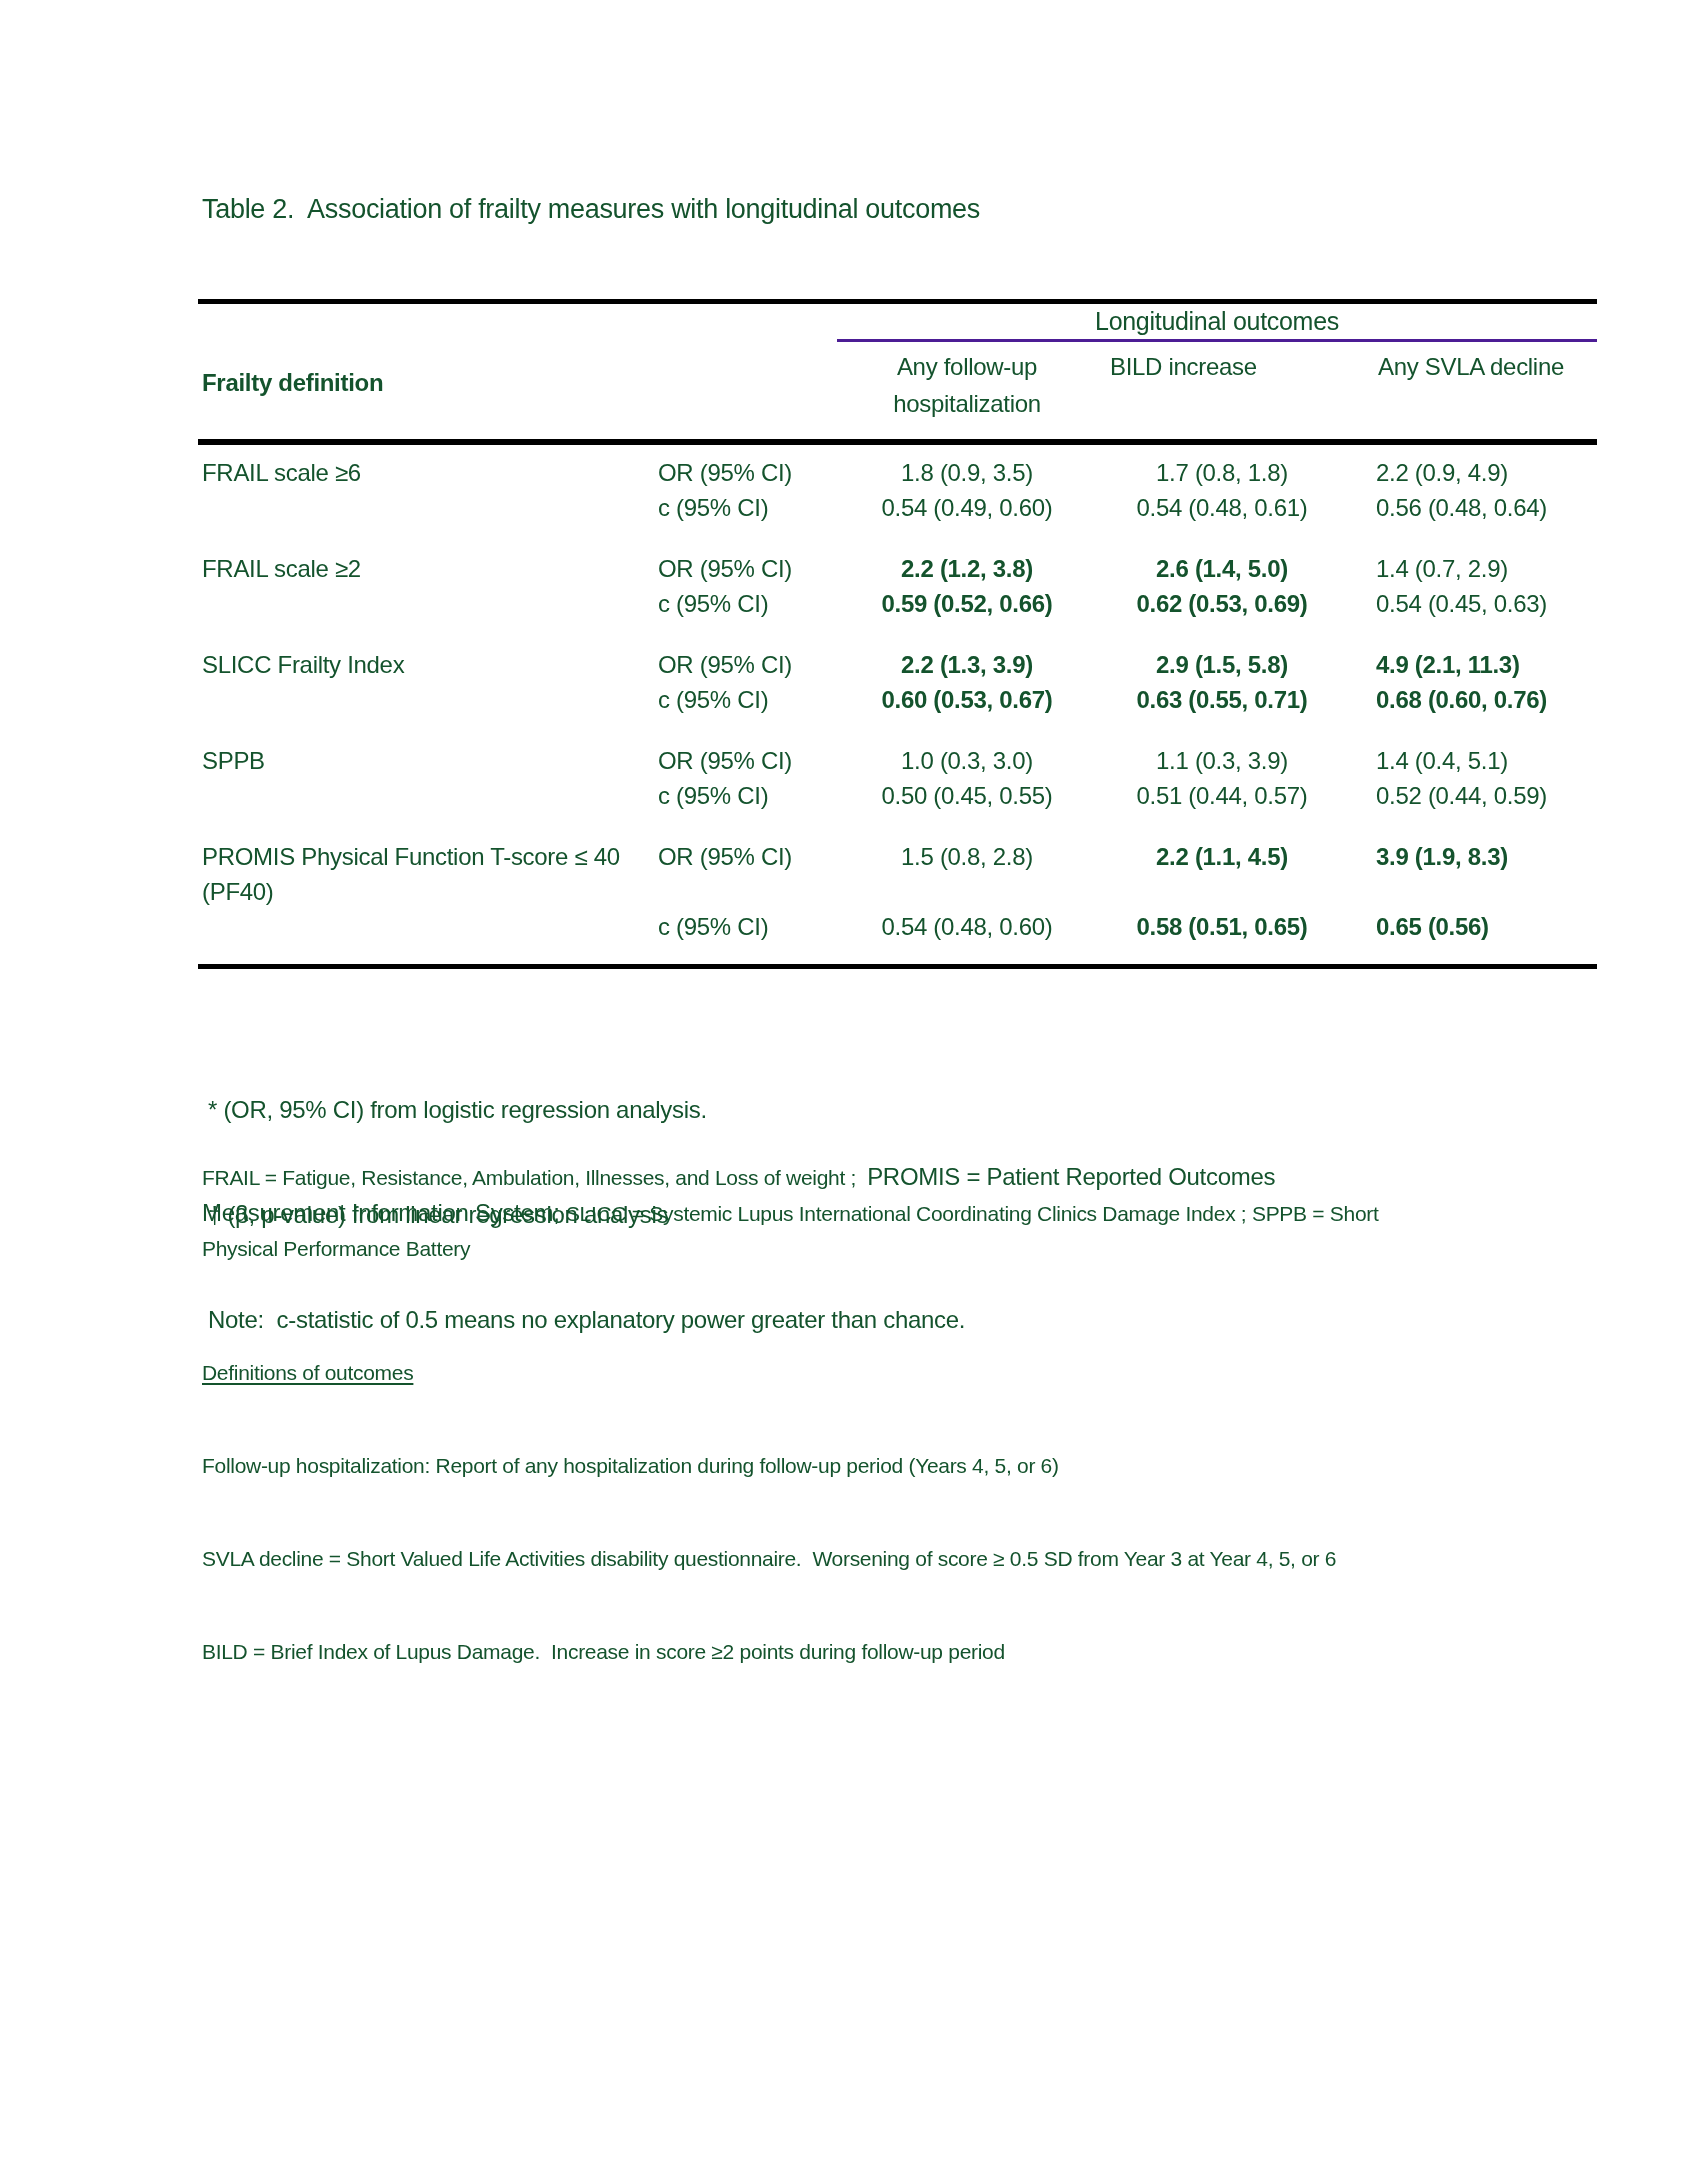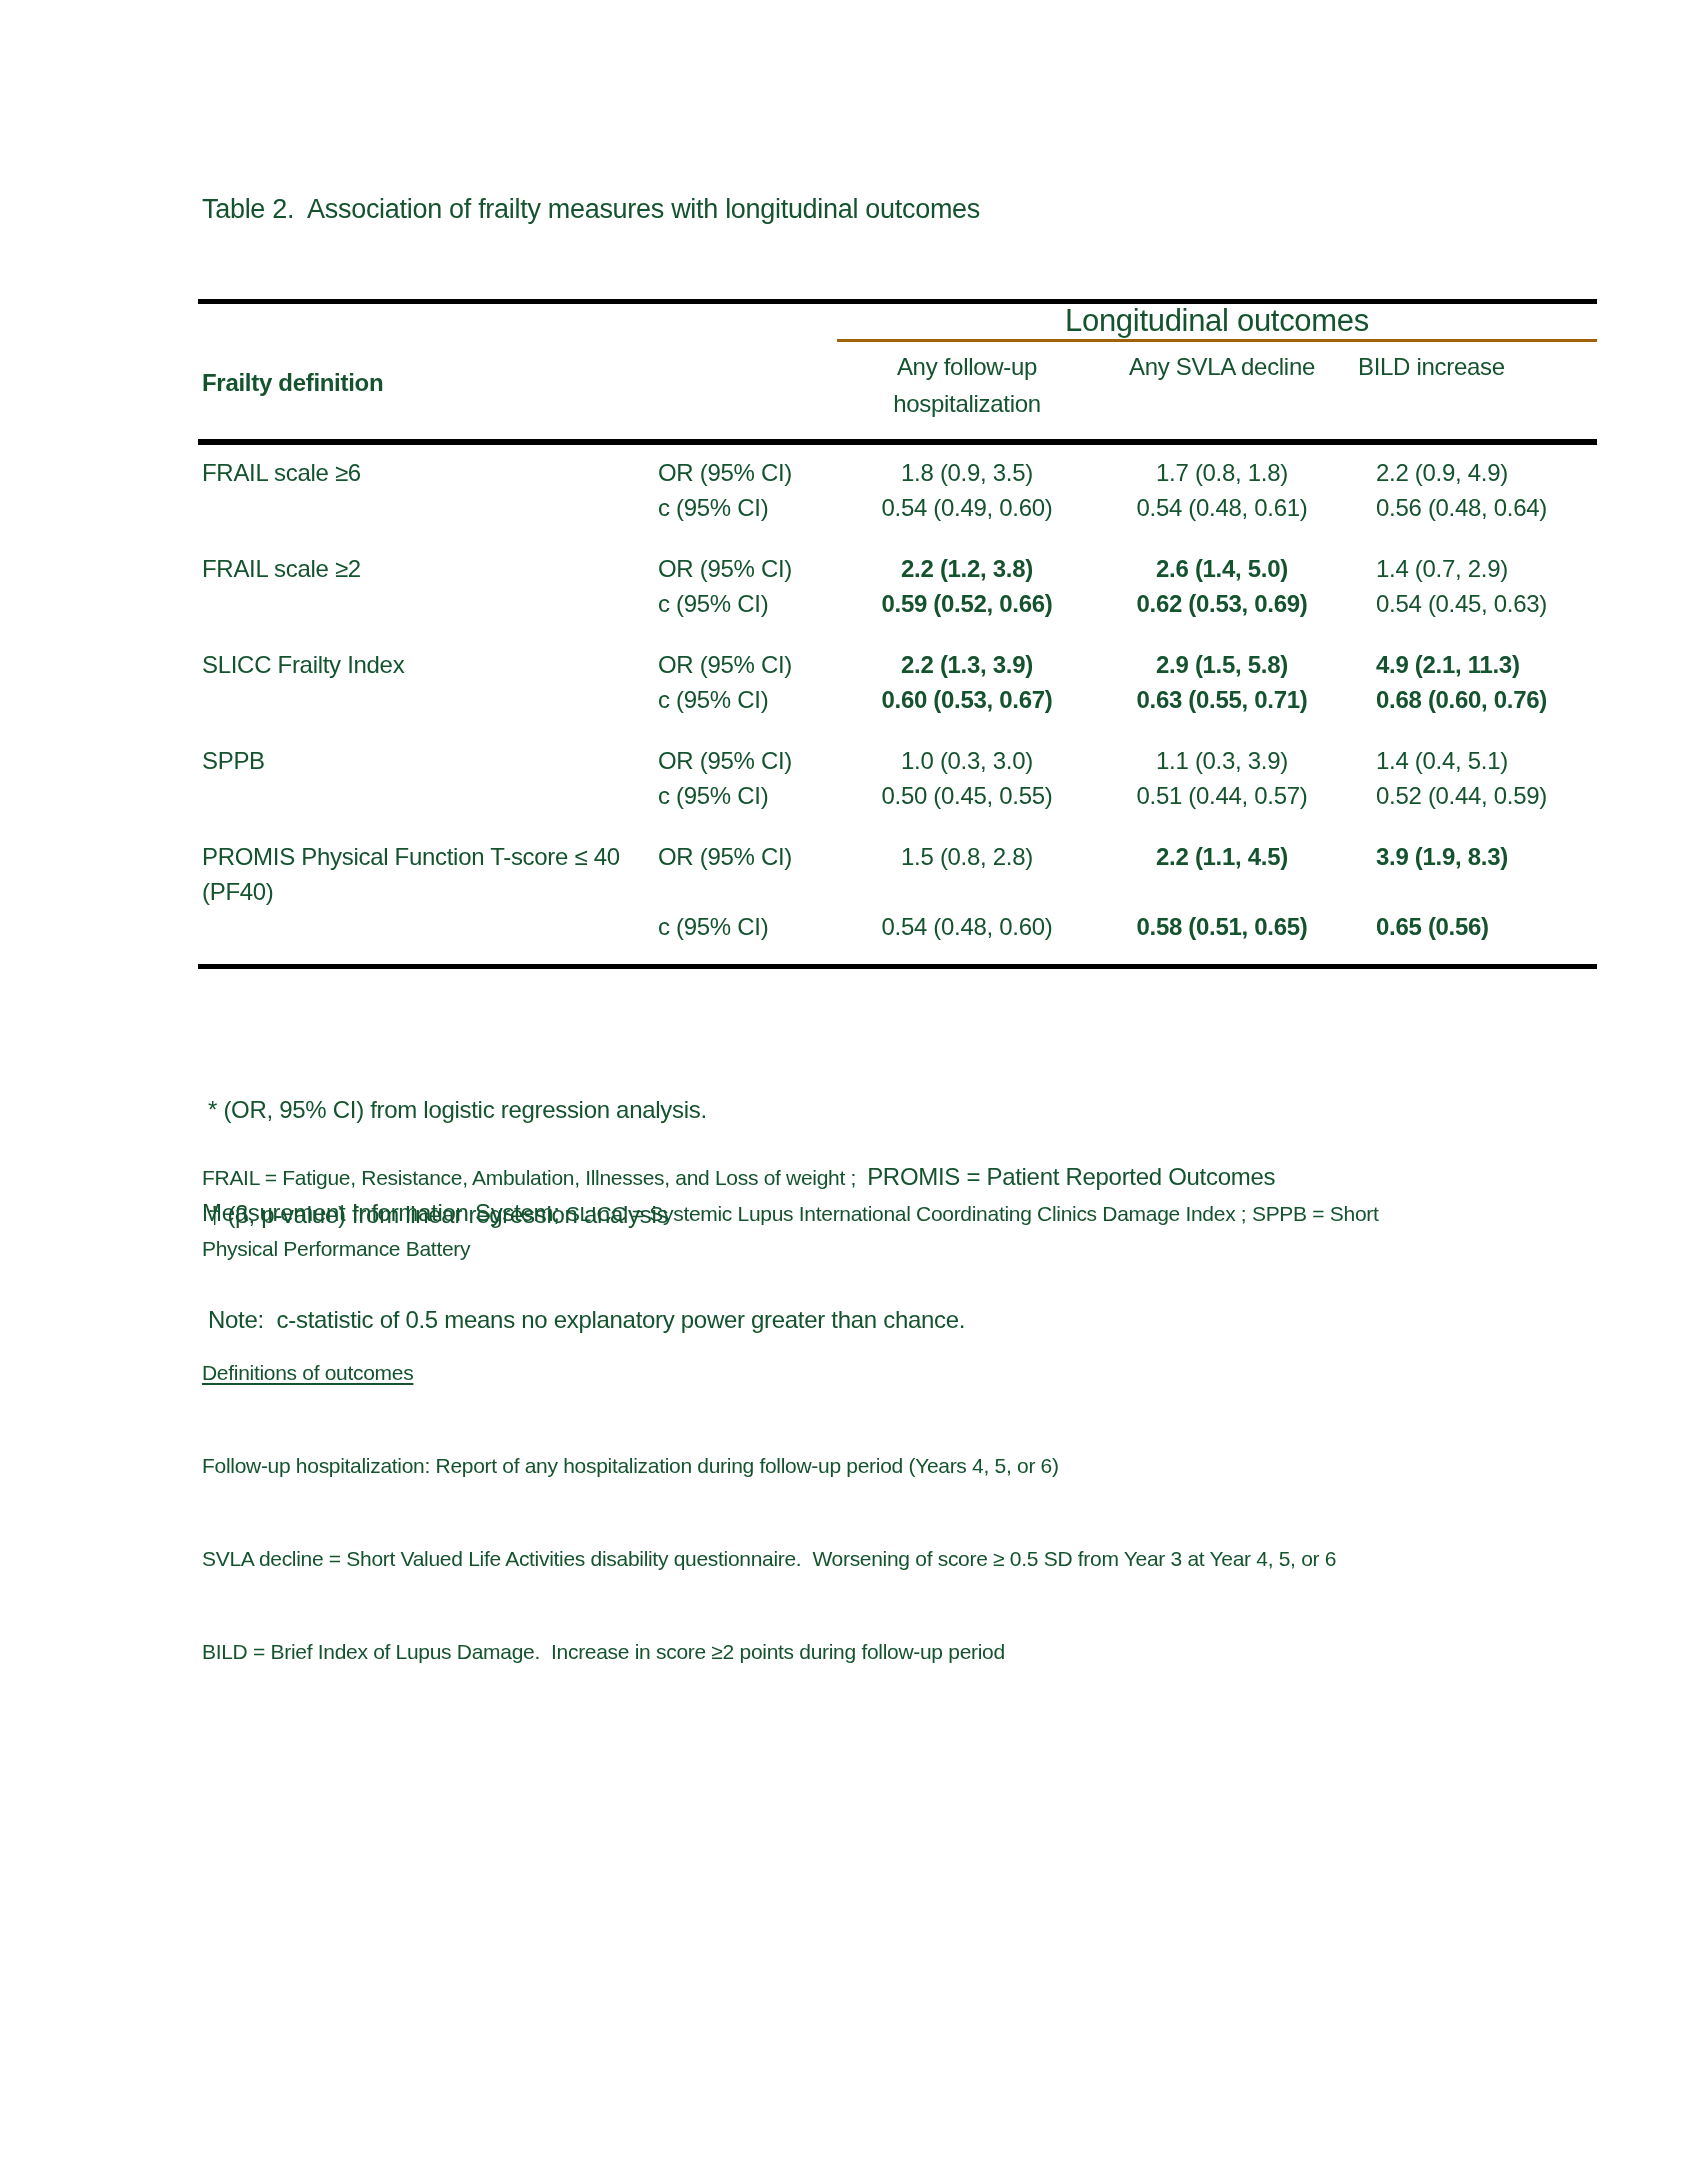--- a/index.html
+++ b/index.html
@@ -8,21 +8,21 @@
     font-family:"Liberation Sans",sans-serif;color:#14532d;letter-spacing:-0.3px;
     overflow:hidden;
   }
   .title{position:absolute;left:202px;top:194px;font-size:27px;white-space:pre;}
 
   
   .tbl{position:absolute;left:198px;top:299px;width:1399px;
        border-top:5px solid #000;border-bottom:5px solid #000;}
   .grouprow{position:relative;height:36px;}
   .groupcell{position:absolute;left:639px;top:1px;width:760px;height:34px;
-             border-bottom:3px solid #a16207;text-align:center;font-size:31px;line-height:32px;}
+             border-bottom:3px solid #4c1d95;text-align:center;font-size:25px;line-height:32px;}
   .headrow{display:grid;grid-template-columns:455px 183px 262px 248px 250px;
            box-sizing:border-box;height:99px;padding-top:8px;}
   .hc{font-size:24px;line-height:37px;white-space:pre;}
   .hc1{font-weight:bold;padding-left:4px;margin-top:16px;}
   .hc3,.hc4{text-align:center;}
   .hc5{padding-left:12px;}
   .midrule{border-top:6px solid #000;}
   .tbody{padding:10px 0 20px 0;}
   .trow{display:grid;grid-template-columns:455px 183px 262px 248px 250px;margin-bottom:26px;}
   .trow.last{margin-bottom:0;margin-top:16px;}
@@ -49,22 +49,22 @@
   <div class="title">Table 2.  Association of frailty measures with longitudinal outcomes</div>
 
   <div class="tbl">
     <div class="grouprow">
       <div class="groupcell">Longitudinal outcomes</div>
     </div>
     <div class="headrow">
       <div class="hc hc1">Frailty definition</div>
       <div class="hc hc2"></div>
       <div class="hc hc3" id="ch3"><div>Any follow-up</div><div>hospitalization</div></div>
+      <div class="hc hc5" id="ch5"><div>BILD increase</div></div>
       <div class="hc hc4" id="ch4"><div>Any SVLA decline</div></div>
-      <div class="hc hc5" id="ch5"><div>BILD increase</div></div>
     </div>
     <div class="midrule"></div>
     <div class="tbody" id="tbody">
         <div class="trow">
           <div class="c1">
             <div class="ln">FRAIL scale ≥6</div>
           </div>
           <div class="c2">
             <div class="ln">OR (95% CI)</div>
             <div class="ln">c (95% CI)</div>

